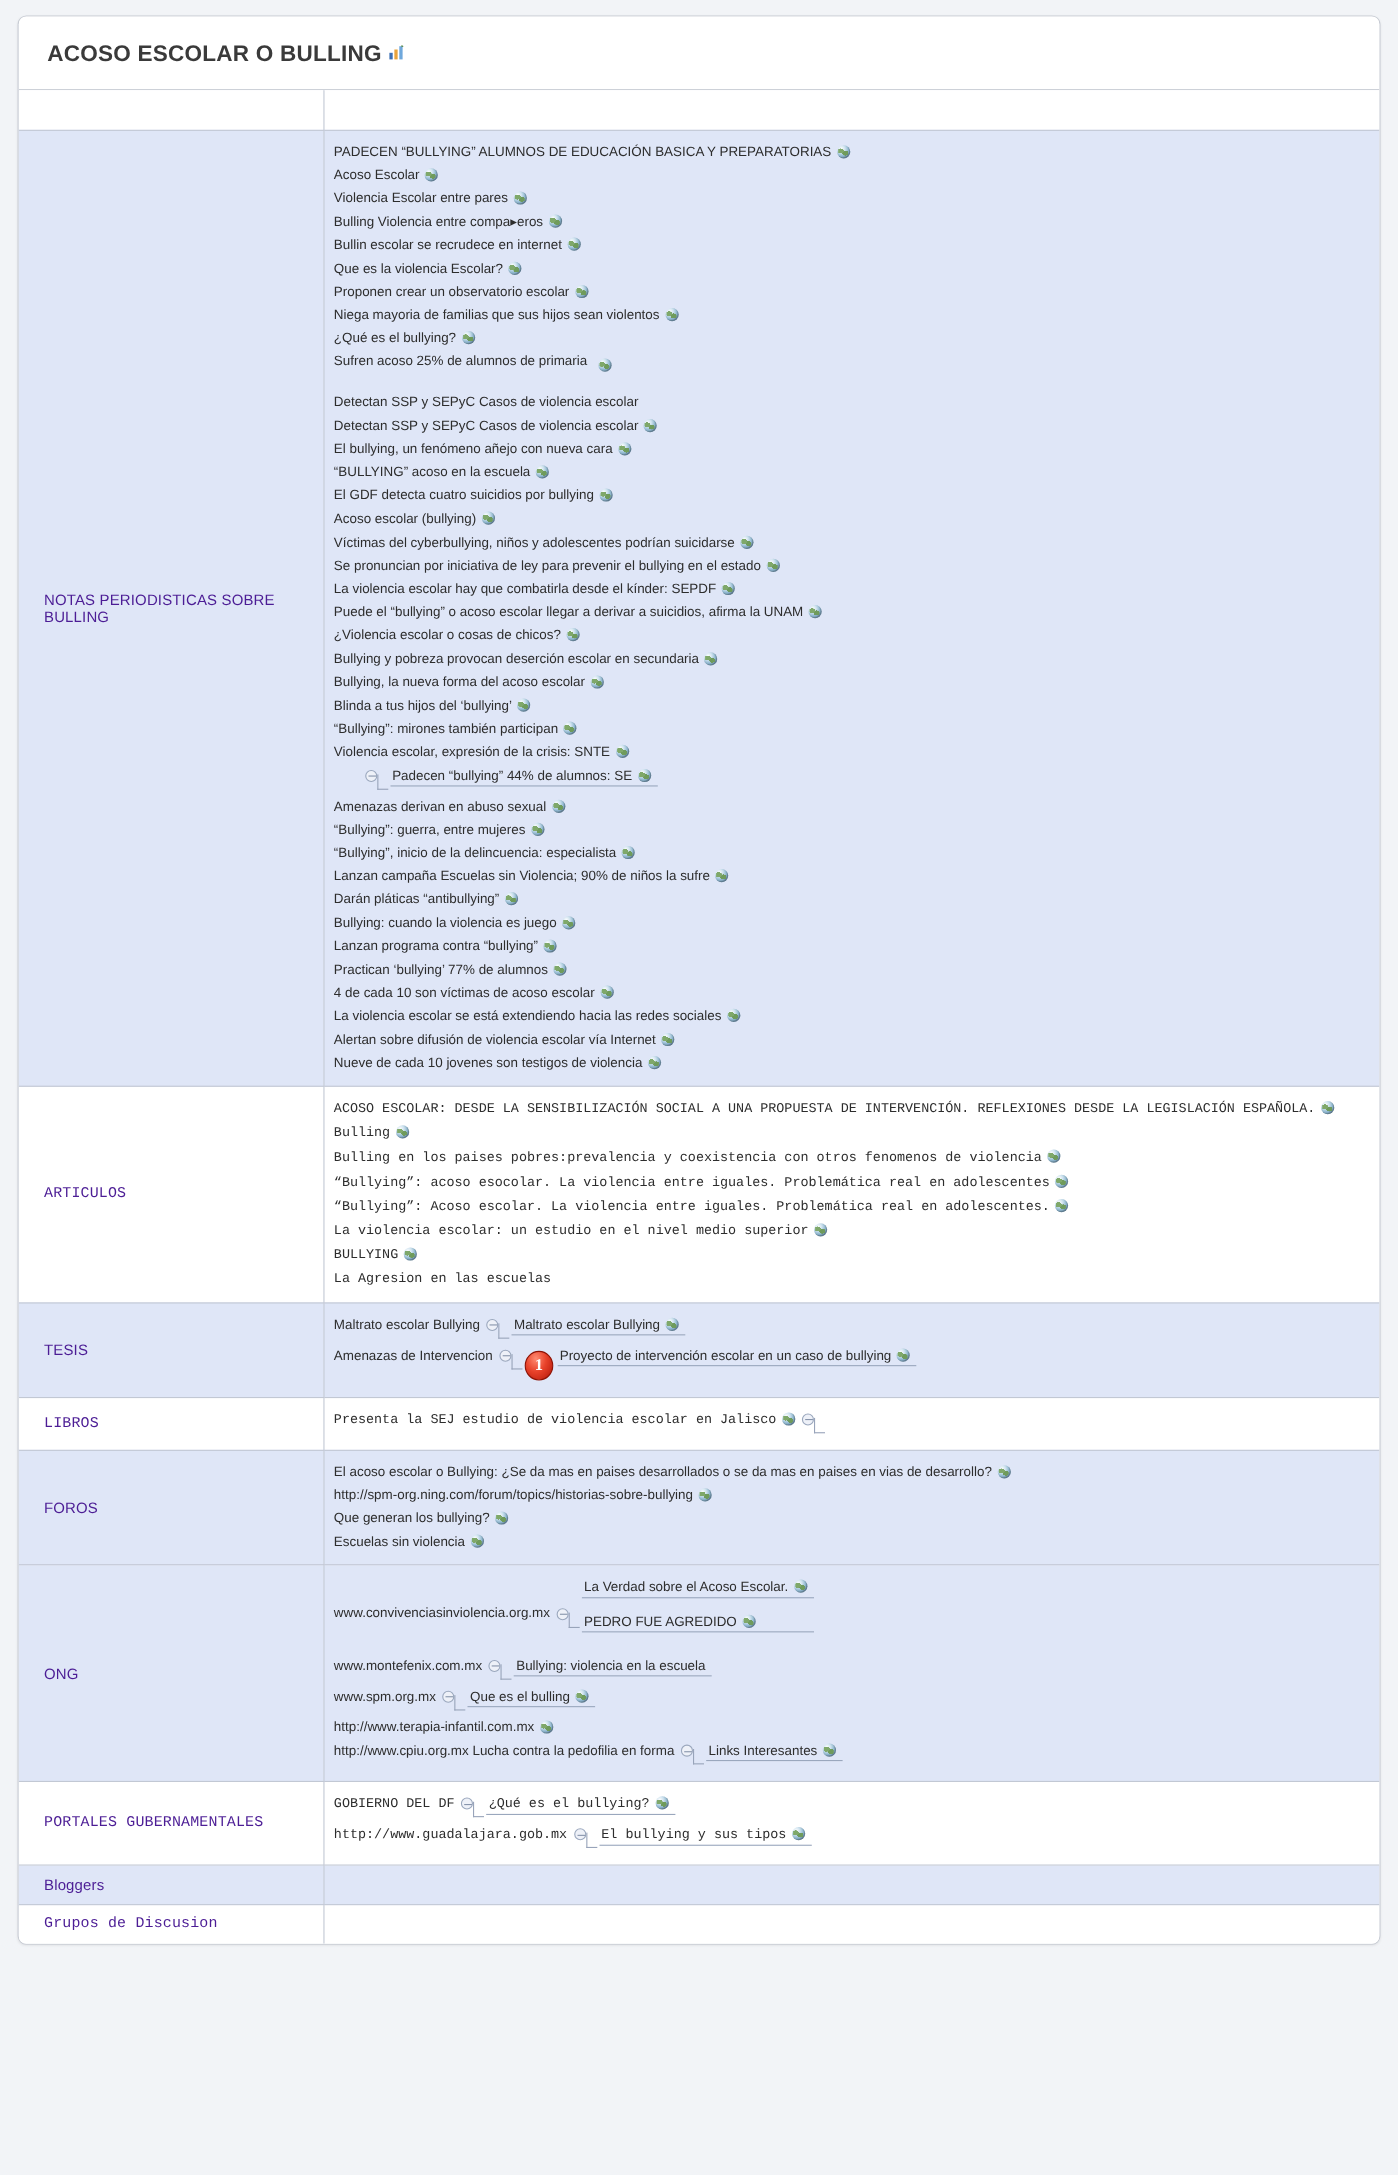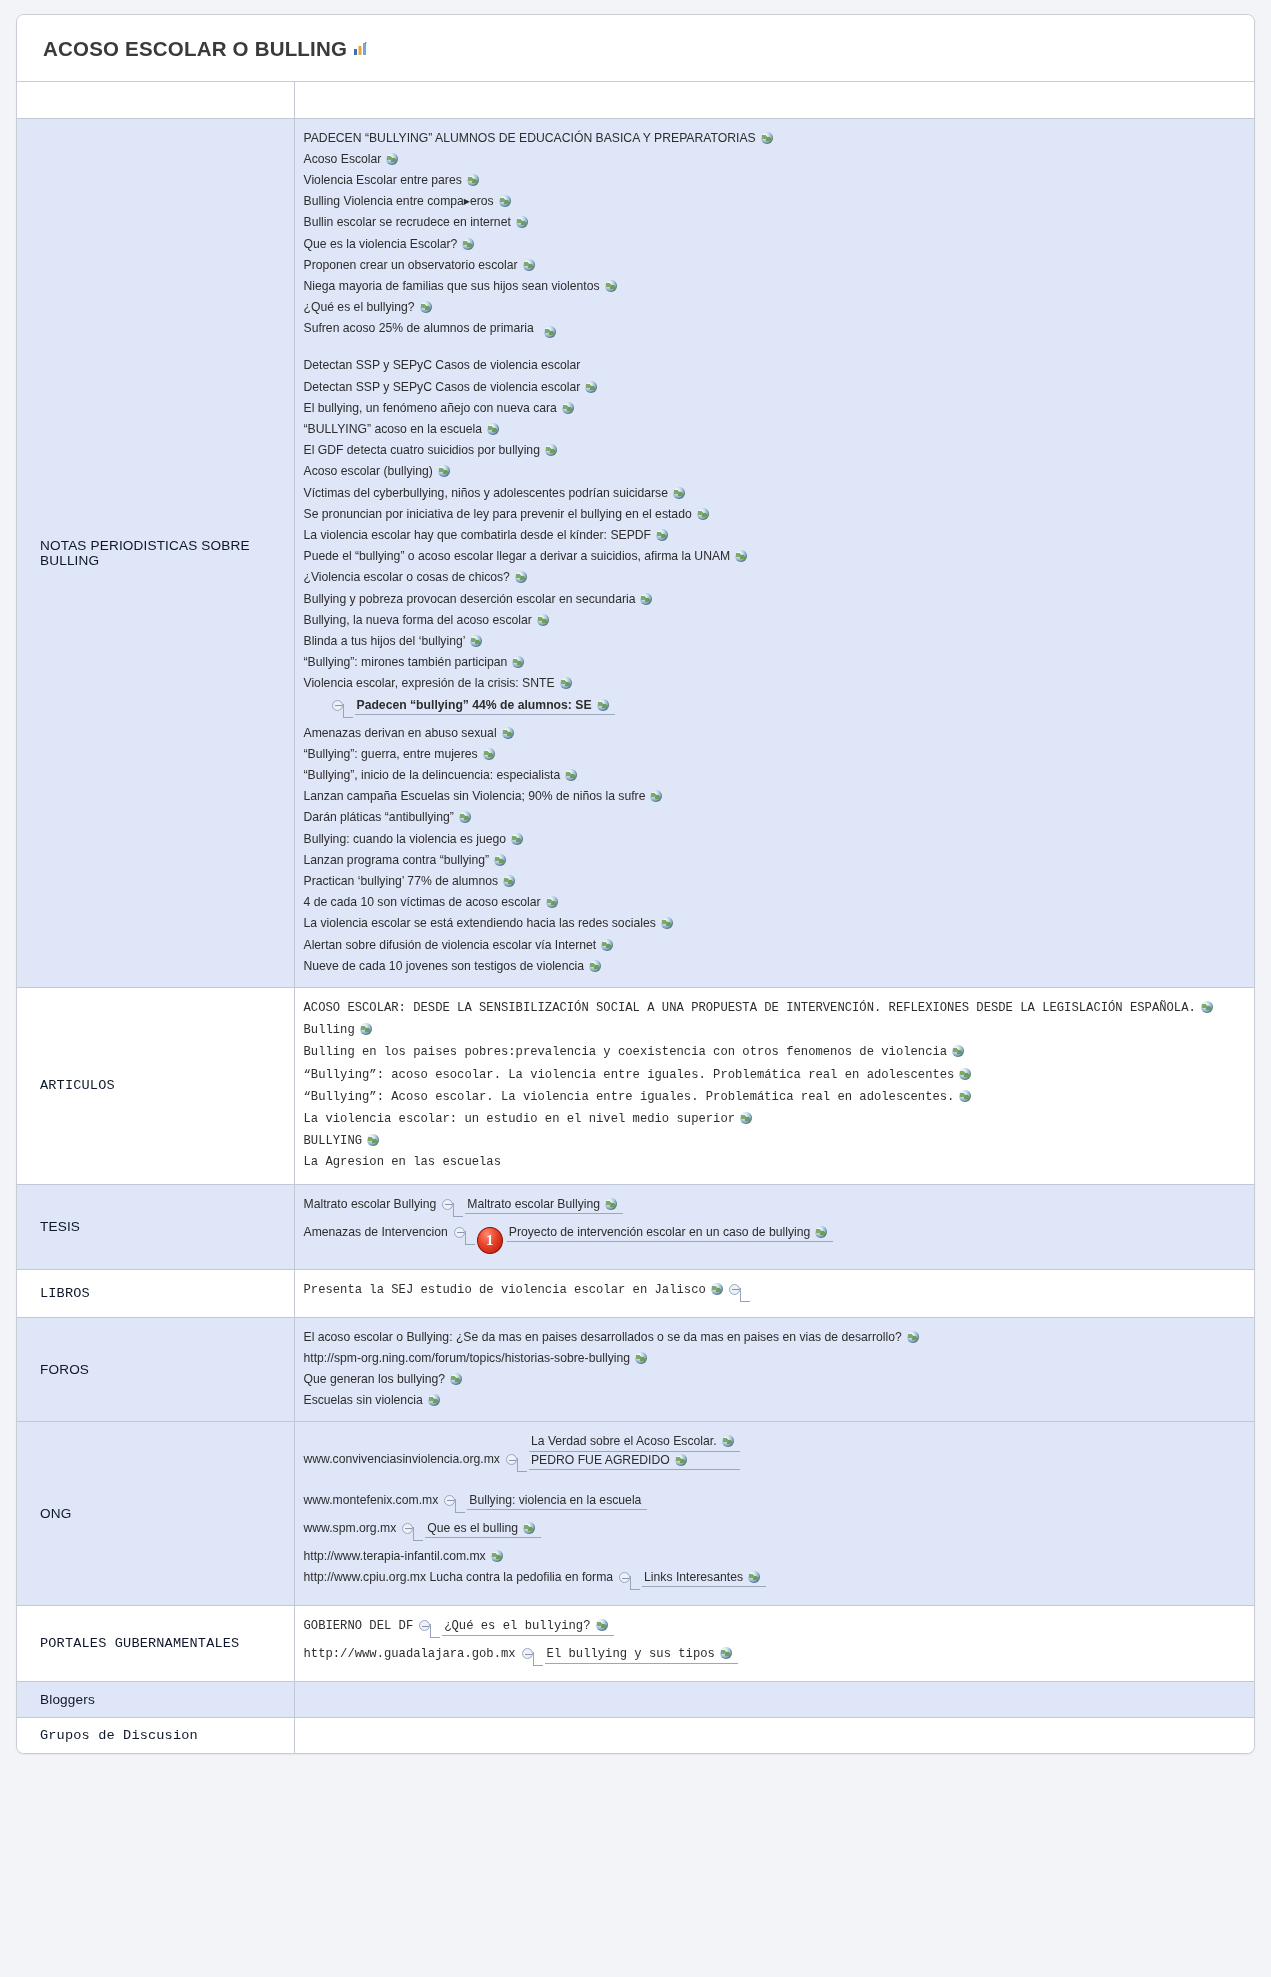--- a/index.html
+++ b/index.html
@@ -52,21 +52,21 @@
     border-right: 1px solid #c2c8d4;
     vertical-align: middle;
     padding: 0;
   }
   table.grid tr:last-child td { border-bottom: none; margin-left: 32px; }
   table.grid td:last-child { border-right: none; }
   .col-label { width: 277px; }
   .rowlabel {
     padding: 10px 14px 10px 23px;
     font-size: 13.6px;
-    color: #0f172a;
+    color: #4c1d95;
     letter-spacing: 0.15px;
   }
   .cellbody {
     padding: 9px 10px 10px 9px;
   }
   tr.shade td { background: #dfe6f7; }
   tr.plain td { background: #ffffff; font-family: Liberation Mono, monospace; }
   tr.empty-head td { background: #ffffff; height: 36px; }
 
   .item {
@@ -125,39 +125,39 @@
     border-bottom: 1px solid #98a4ba;
     vertical-align: -9px;
     margin: 0 2px 0 -1px;
   }
   .linktext {
     display: inline-block;
     border-bottom: 1px solid #9aa7bd;
     padding: 0 6px 3px 2px;
     white-space: nowrap;
   }
-  .indent-item { padding-left: 22px; font-weight: bold; }
+  .indent-item { padding-left: 22px; }
 
   .badge-one {
     display: inline-block;
     width: 26px; height: 27px;
     border-radius: 50%;
     vertical-align: -9px;
     margin: 0 4px 0 0;
     background: radial-gradient(ellipse at 38% 25%, #ff8b72 0%, #e8422a 45%, #b01508 100%);
     border: 1px solid #8d1205;
     color: #ffffff;
     font-size: 15px;
     font-weight: bold;
     text-align: center;
     line-height: 25px;
     font-family: "Liberation Serif", serif;
   }
   .stacked { display: inline-block; vertical-align: middle; }
-  .stacked .linktext { display: block; margin-bottom: 2px; }
+  .stacked .linktext { display: block; margin-bottom: 15px; }
   .stacked .linktext:last-child { margin-bottom: 15px; }
 </style>
 </head>
 <body>
 
 <div id="page">
   <div class="card">
 
     <div class="title-bar">
       <h1>ACOSO ESCOLAR O BULLING</h1>

